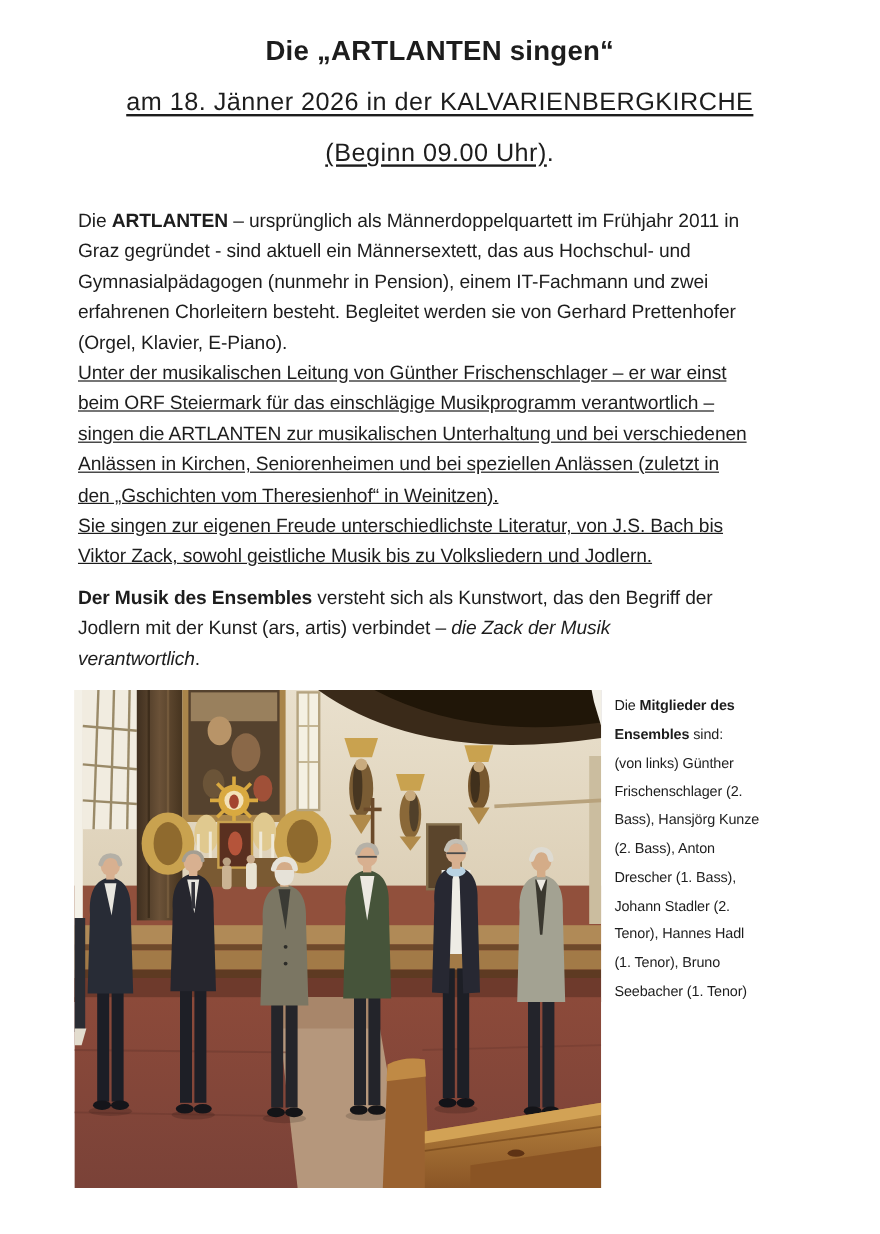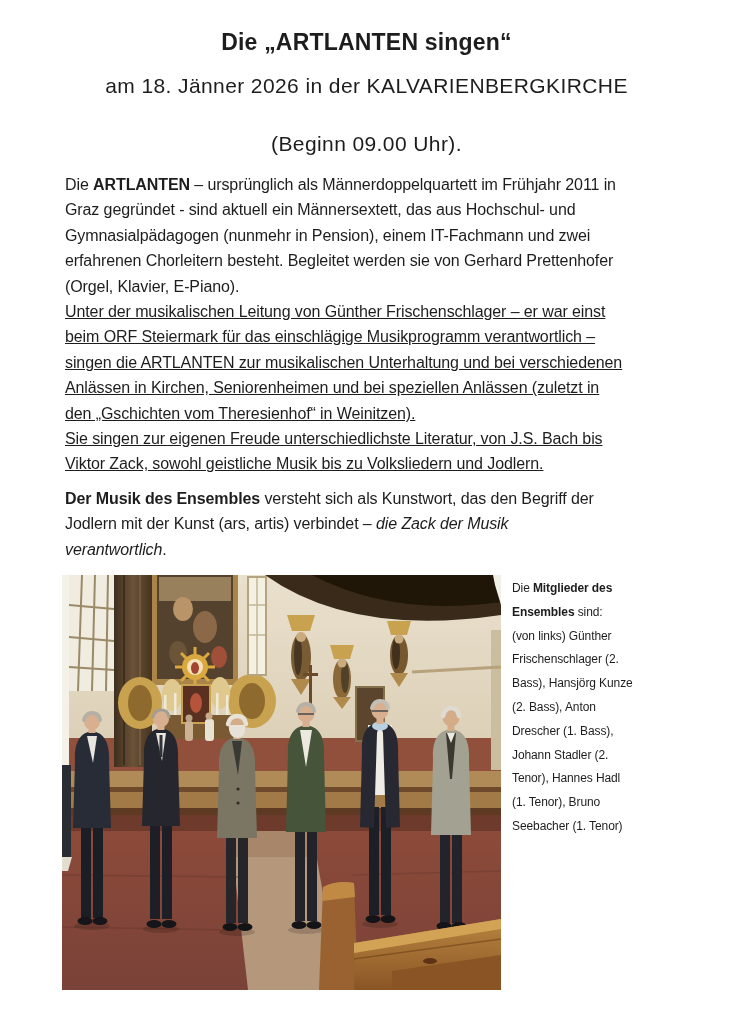--- a/index.html
+++ b/index.html
@@ -15,24 +15,24 @@
 
   .t1 {
     position: absolute; top: 29px; left: 0; width: 100%;
     text-align: center; font-size: 23px; font-weight: bold; letter-spacing: 0.2px;
   }
   .t2 {
     position: absolute; top: 74px; left: 0; width: 100%;
     text-align: center; font-size: 21px; letter-spacing: 0.4px;
   }
   .t3 {
-    position: absolute; top: 132px; left: 0; width: 100%;
+    position: absolute; top: 116px; left: 0; width: 100%;
     text-align: center; font-size: 21px; letter-spacing: 0.4px;
   }
-  .u { text-underline-offset: 3px; text-decoration-thickness: 1.5px; }
+  .u { text-decoration: underline; text-underline-offset: 3px; text-decoration-thickness: 1.5px; }
 
   .para {
     position: absolute; left: 65px; width: 620px;
     font-size: 16px; line-height: 25.4px; letter-spacing: -0.1px;
     white-space: nowrap;
   }
   .p1 { top: 172px; }
   .p2 { top: 299px; text-decoration: underline; }
   .p3 { top: 486px; }
   .b { font-weight: bold; }

